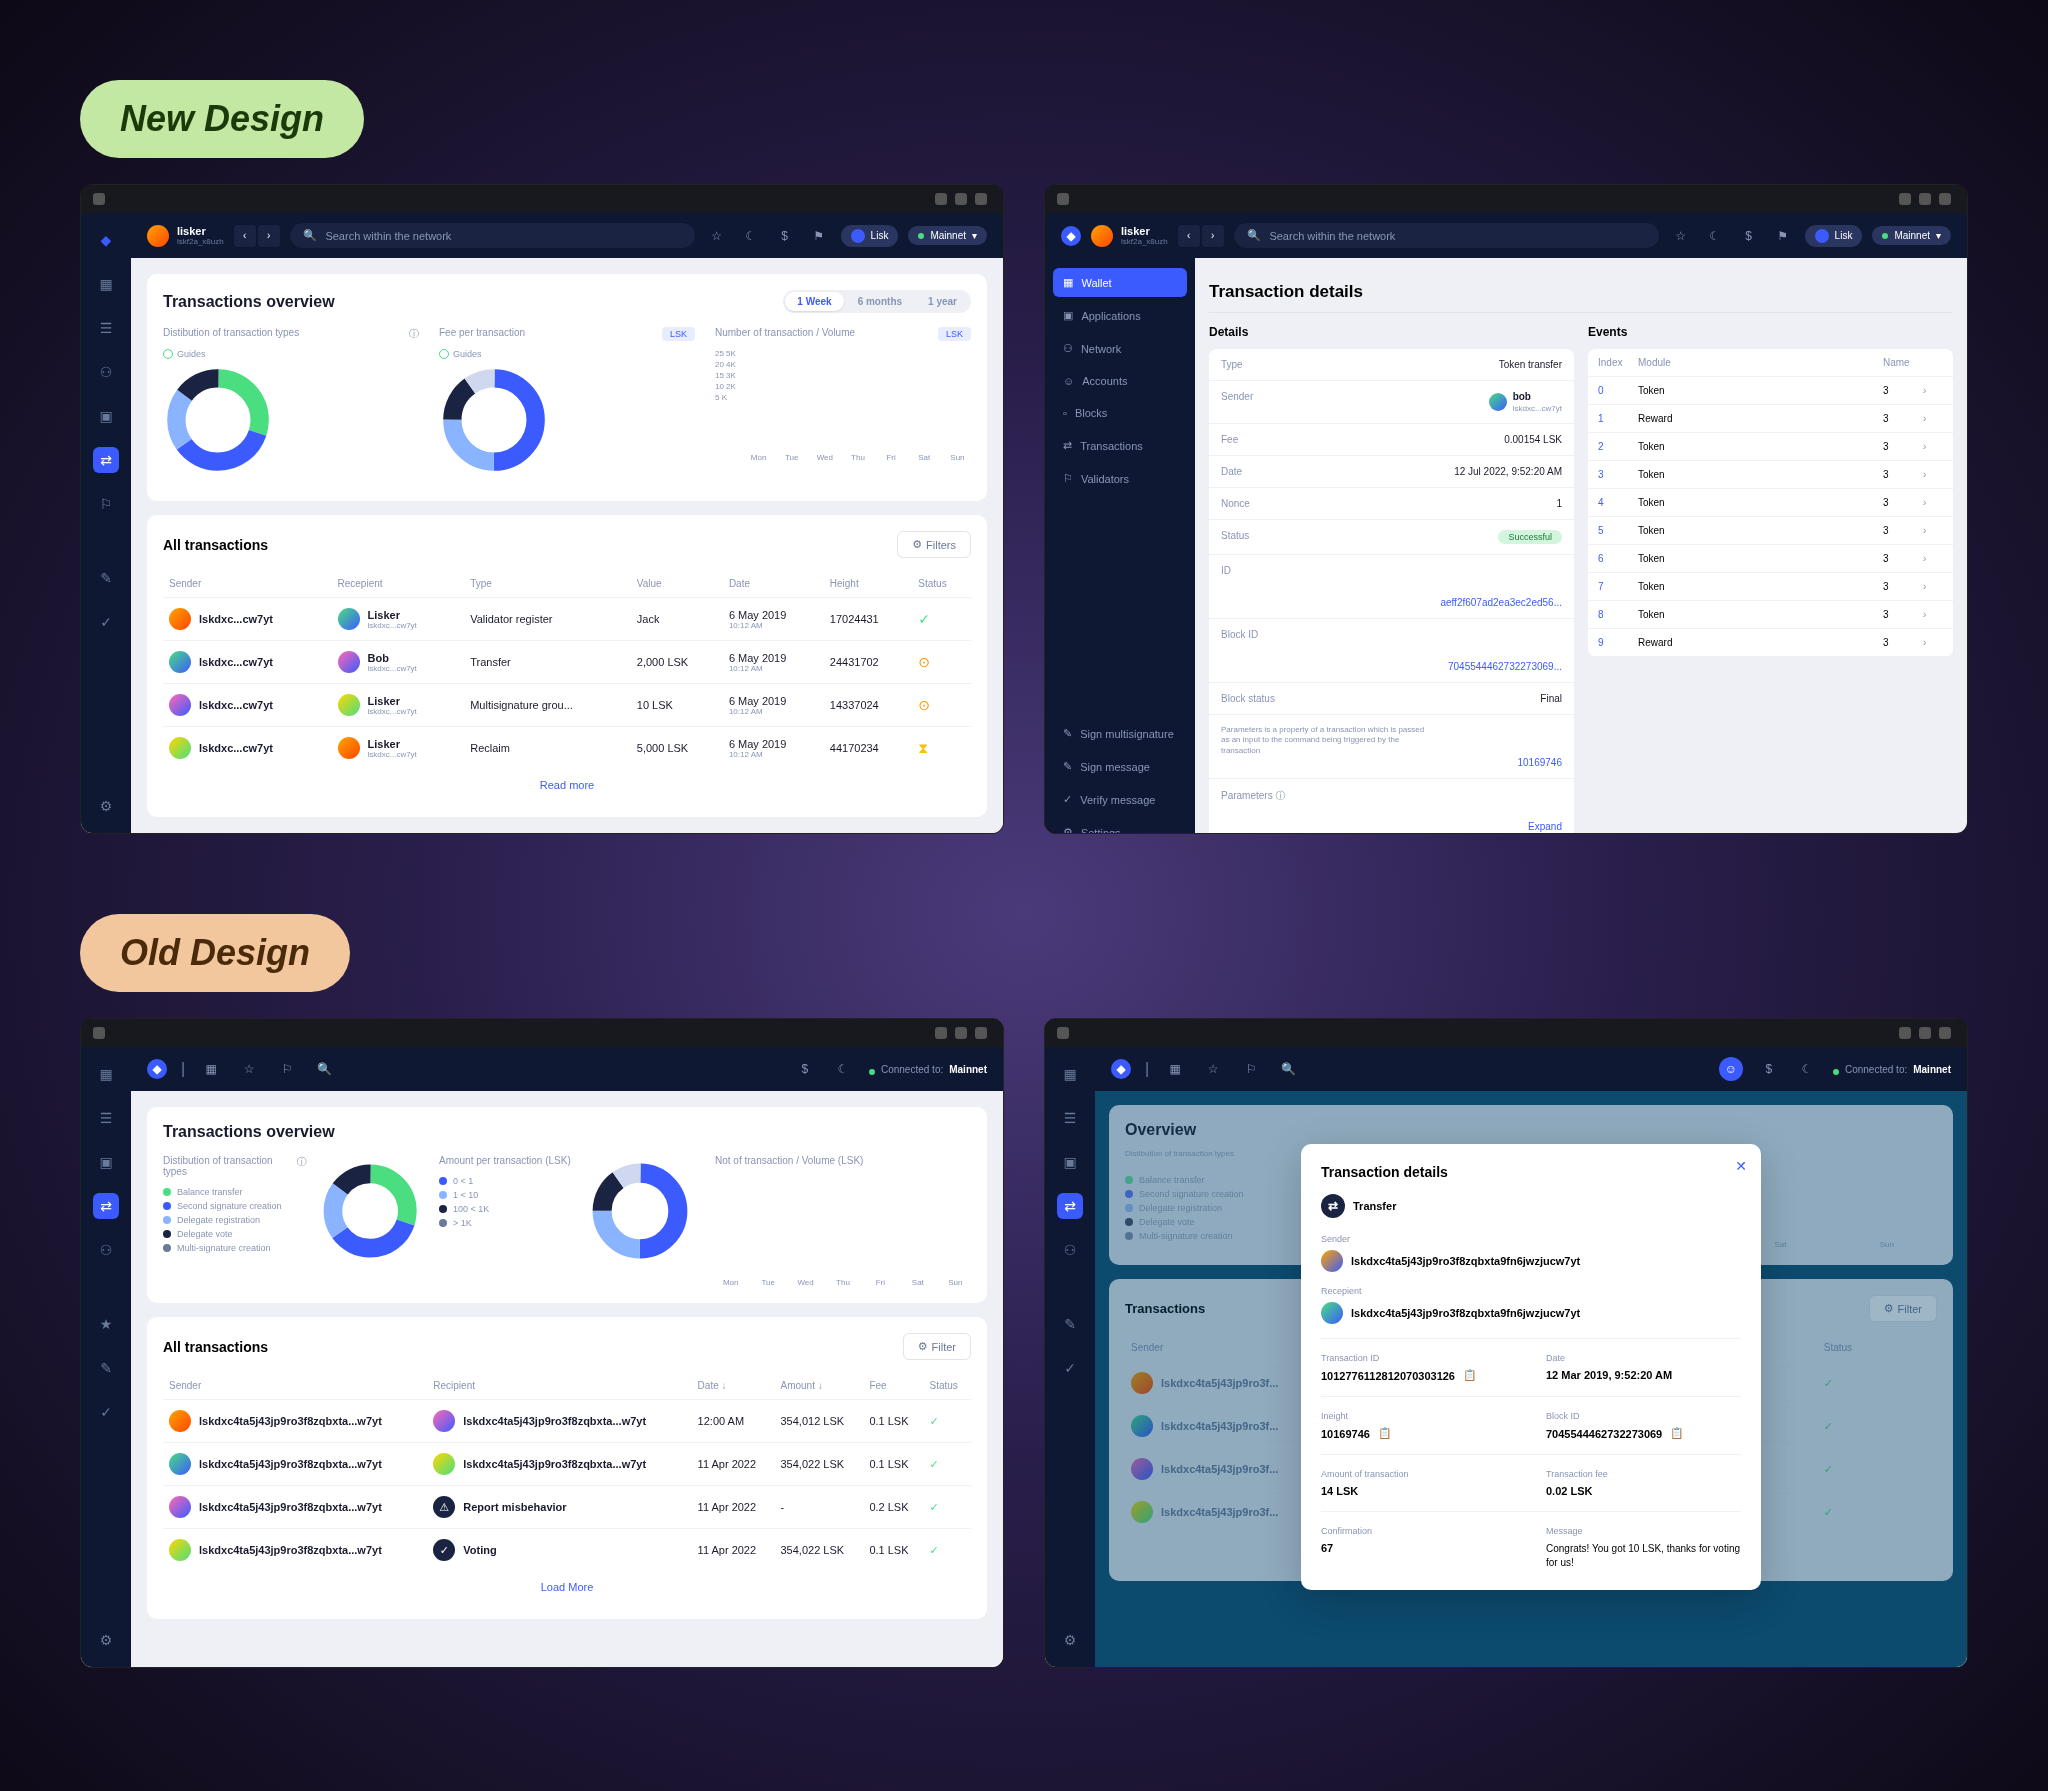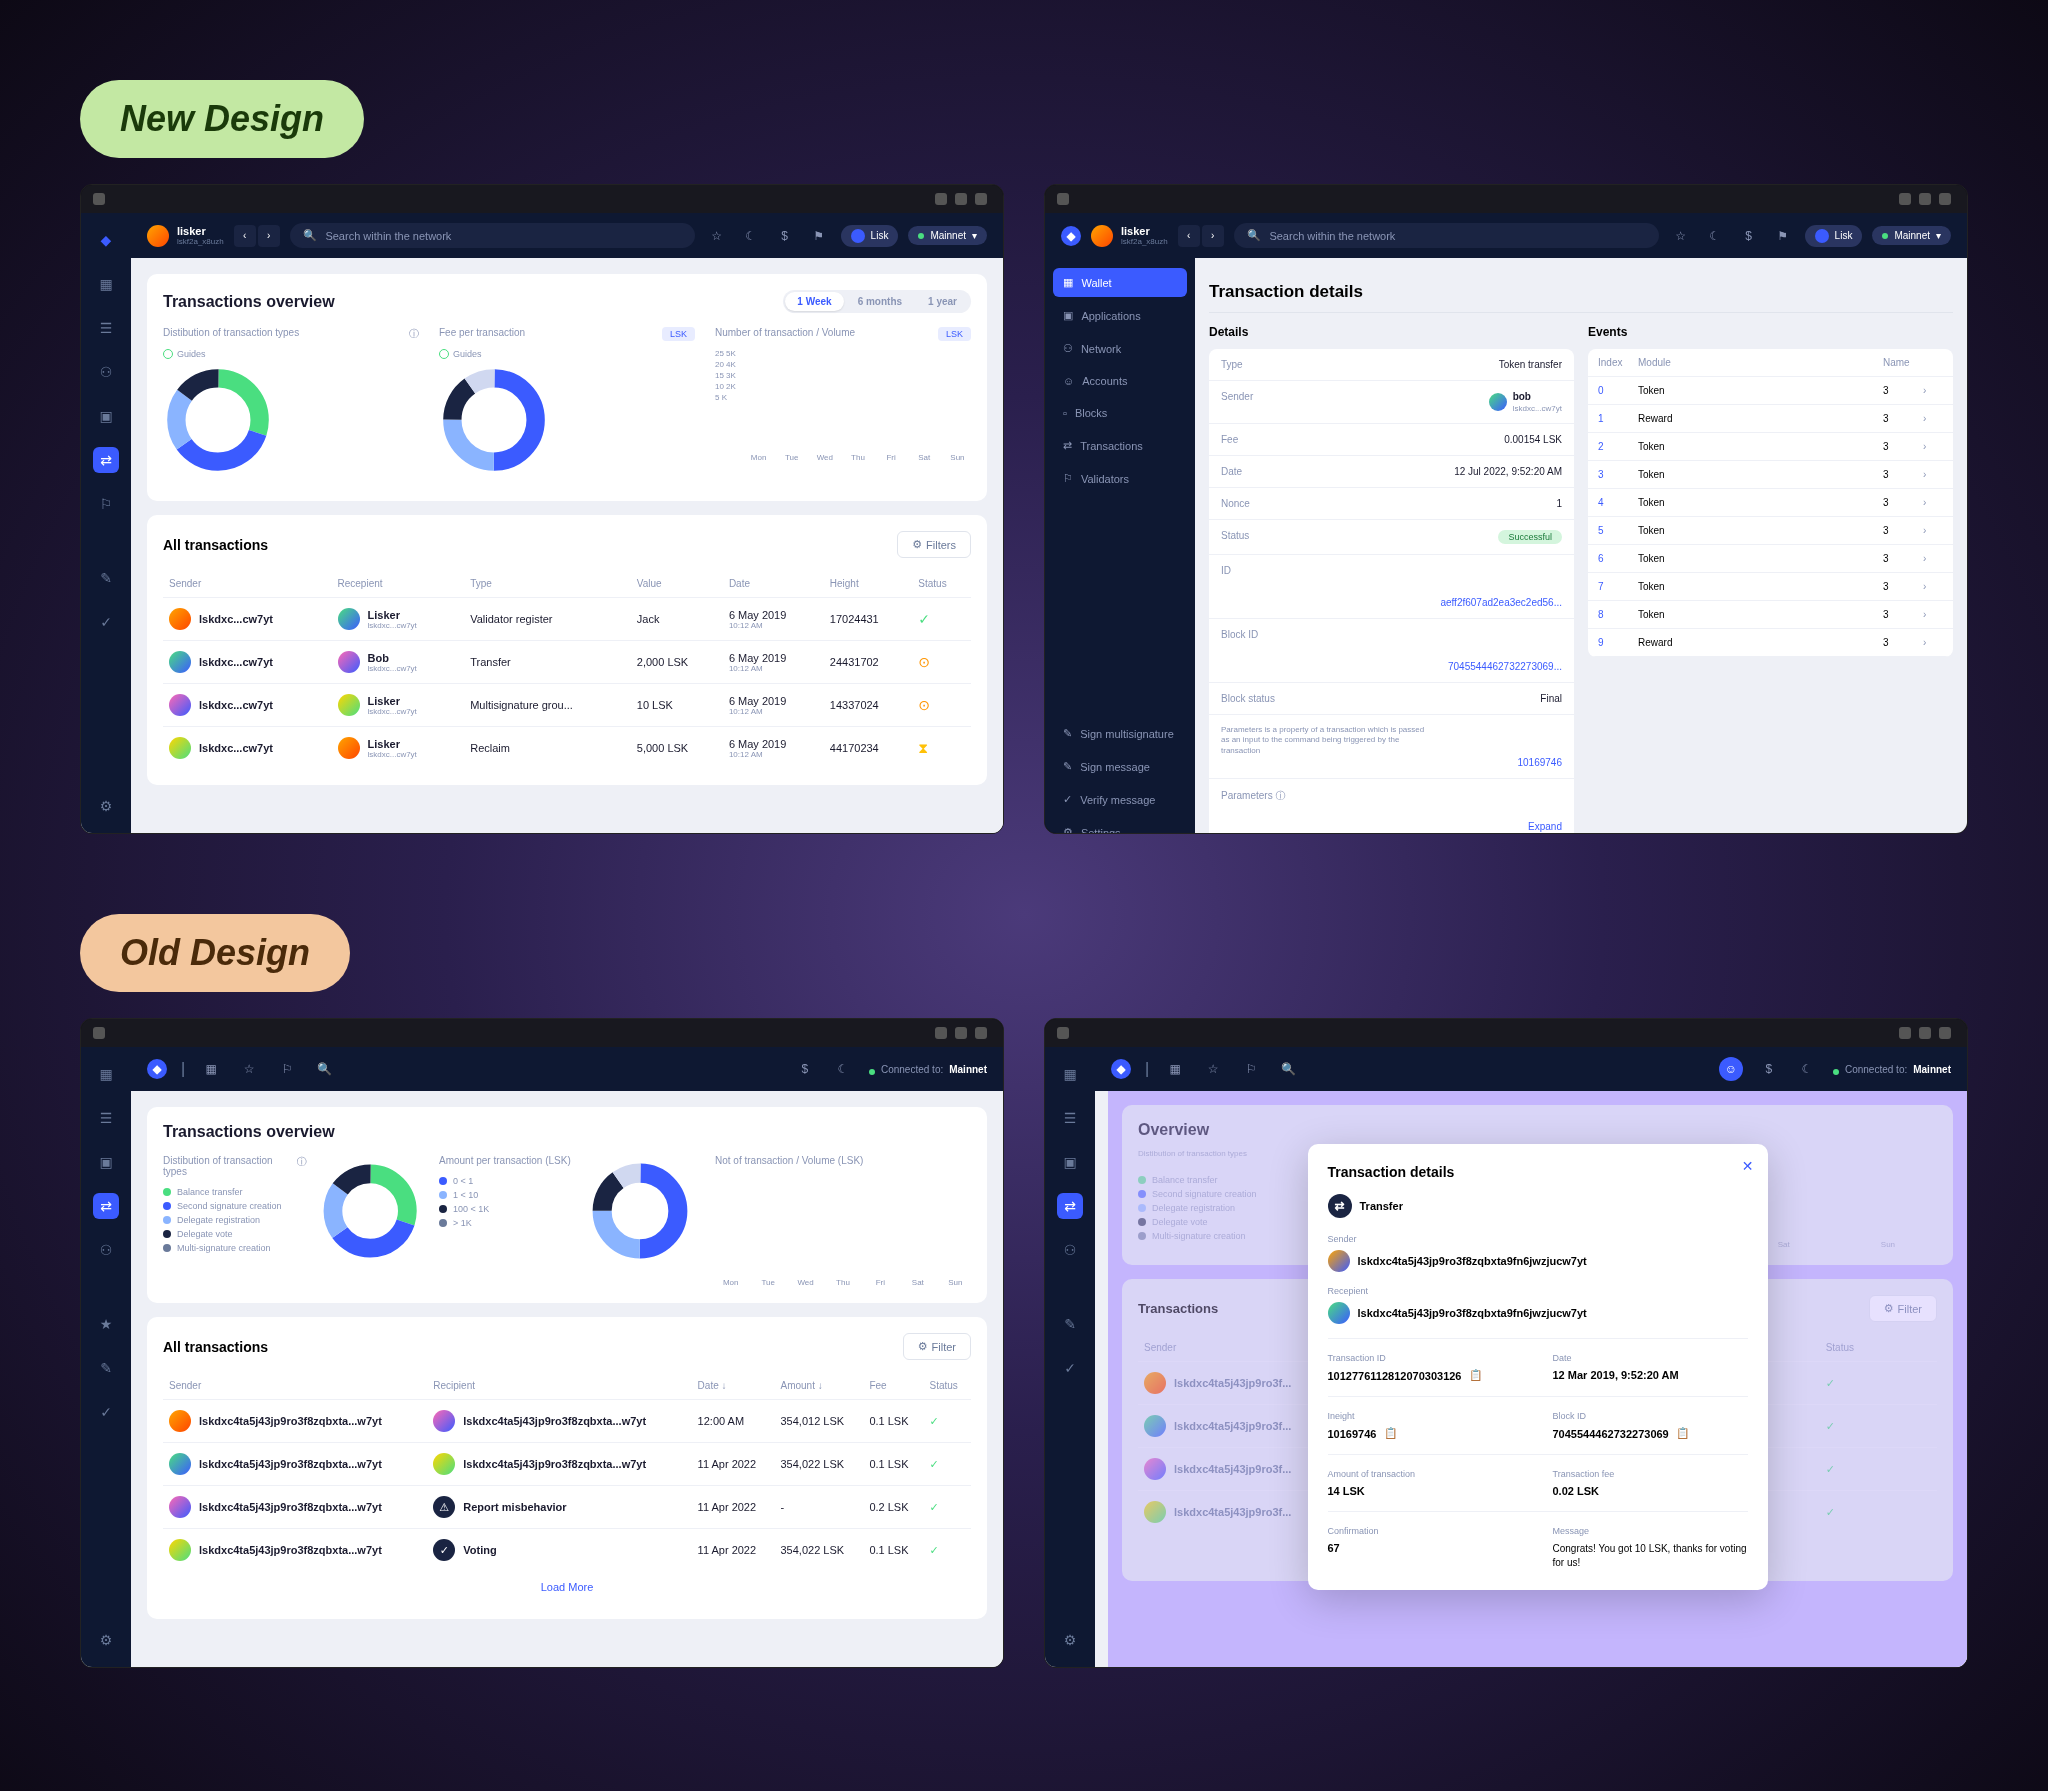--- a/index.html
+++ b/index.html
@@ -88,21 +88,21 @@
 
 
 .topbar-old { display: flex; align-items: center; gap: 14px; padding: 10px 16px; background: #0e1832; color: #fff; }
 .topbar-old .spacer { flex: 1; }
 .conn-pill { font-size: 10px; color: #8a95b5; display: flex; align-items: flex-end; gap: 6px; }
 .legend-list { display: flex; flex-direction: column; gap: 4px; font-size: 9px; color: #8a95b5; }
 .legend-list div { display: flex; align-items: center; gap: 6px; }
 .legend-list .d { width: 8px; height: 8px; border-radius: 50%; }
 
 
-.modal-backdrop { position: relative; flex: 1; background: #c4b5fd; overflow: hidden; margin-left: 13px; }
+.modal-backdrop { position: relative; flex: 1; background: #0c4a6e; overflow: hidden; }
 .modal-bg { position: absolute; inset: 0; filter: blur(0); opacity: .6; padding: 14px; }
 .modal { position: absolute; left: 50%; top: 48%; transform: translate(-50%, -50%); width: 460px; background: #fff; border-radius: 10px; padding: 20px; box-shadow: 0 10px 40px rgba(0,0,0,.2); }
 .modal-close { position: absolute; top: 14px; right: 14px; color: #3b5bff; cursor: pointer; font-size: 14px; }
 .modal-title { font-size: 14px; font-weight: 600; margin-bottom: 14px; }
 .modal-section { margin-bottom: 14px; }
 .modal-label { font-size: 9px; color: #8a95b5; margin-bottom: 6px; }
 .modal-val { font-size: 11px; font-weight: 600; display: flex; align-items: center; gap: 8px; }
 .modal-hr { border: none; border-top: 1px solid #eef0f6; margin: 14px 0; }
 .modal-grid { display: flex; gap: 30px; }
 .modal-grid > div { flex: 1; }
@@ -367,20 +367,21 @@
                     <td>5,000 LSK</td>
     <td>
                       <div>6 May 2019</div>
                       <div class="cell-sub">10:12 AM</div>
                     </td>
     <td>44170234</td>
                     <td class="status-icon"><span style="color:#ffc107">⧗</span></td>
                   </tr>
                 </tbody>
             </table>
+            <div class="read-more">Read more</div>
           </div>
         </div>
       </div>
     </div>
   </div>
 
   <div class="window">
     <div class="titlebar">
         <span class="titlebar-dot"></span>
         <div class="titlebar-right">

